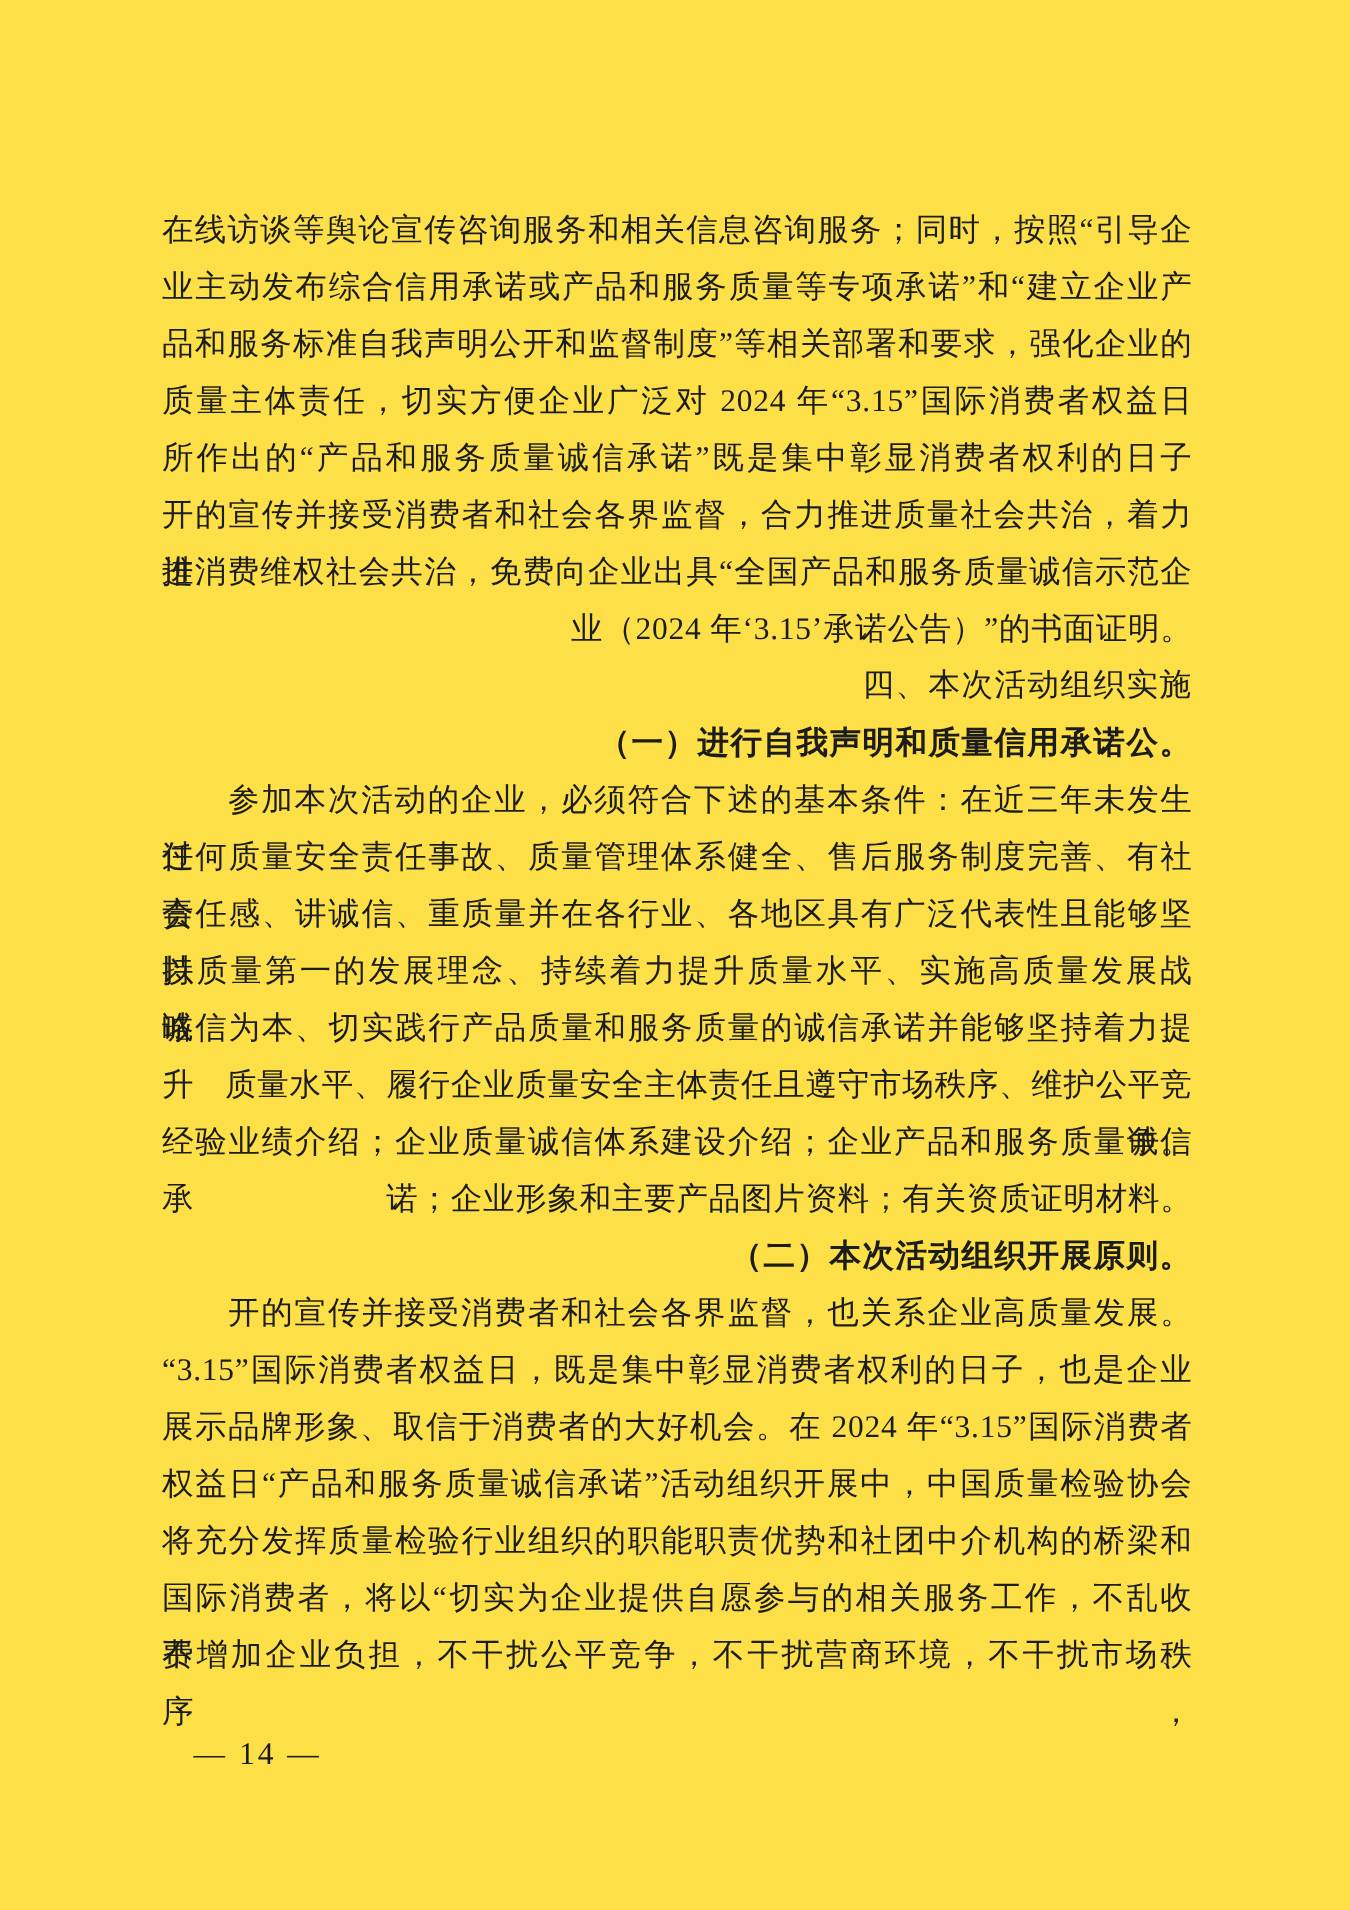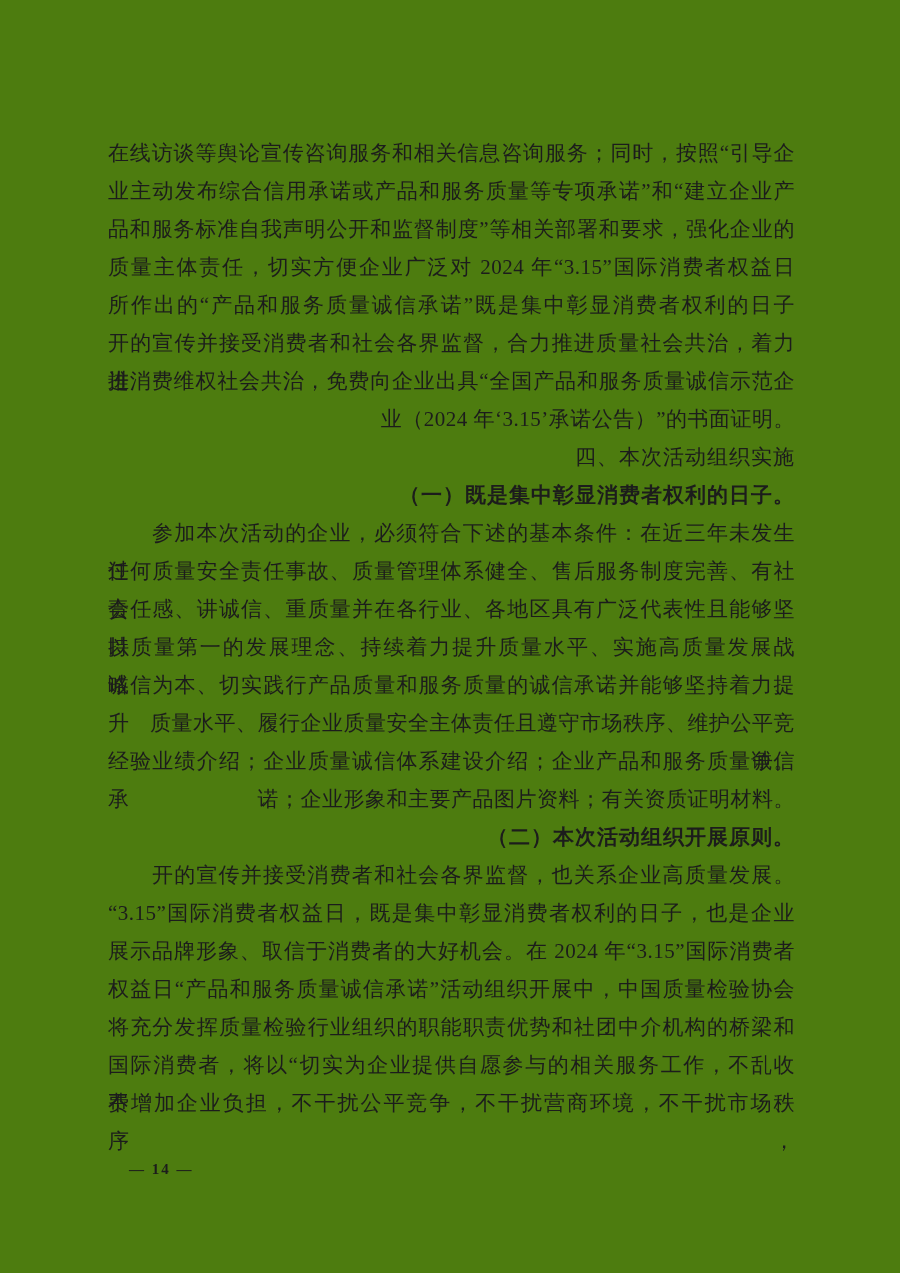--- a/index.html
+++ b/index.html
@@ -5,21 +5,21 @@
 <style>
   html, body {
     margin: 0;
     padding: 0;
     background: #ffffff;
   }
   .page {
     position: relative;
     width: 900px;
     height: 1273px;
-    background: #4d7c0f;
+    background: #fde047;
     color: #1c1c1c;
     font-family: "Liberation Serif", "DejaVu Serif", serif;
     overflow: hidden;
   }
   .content {
     position: absolute;
     left: 108px;
     top: 134px;
     width: 687px;
   }
@@ -47,23 +47,22 @@
   .line.h2 {
     font-weight: 700;
     letter-spacing: 1px;
   }
   .footer {
     position: absolute;
     left: 129px;
     top: 1150px;
     height: 38px;
     line-height: 38px;
-    font-size: 15px;
+    font-size: 21px;
     letter-spacing: 2px;
-    font-weight: bold;
   }
 </style>
 </head>
 <body>
 
 <div class="page">
   <div class="content">
 
     <div class="para">
       <div class="line fill">在线访谈等舆论宣传咨询服务和相关信息咨询服务；同时，按照“引导企</div>
@@ -74,21 +73,21 @@
       <div class="line fill">开的宣传并接受消费者和社会各界监督，合力推进质量社会共治，着力推</div>
       <div class="line fill">进消费维权社会共治，免费向企业出具“全国产品和服务质量诚信示范企</div>
       <div class="line">业（2024 年‘3.15’承诺公告）”的书面证明。</div>
     </div>
 
     <div class="para">
       <div class="line h1 indent">四、本次活动组织实施</div>
     </div>
 
     <div class="para">
-      <div class="line h2 indent">（一）既是集中彰显消费者权利的日子。</div>
+      <div class="line h2 indent">（一）进行自我声明和质量信用承诺公。</div>
     </div>
 
     <div class="para">
       <div class="line fill indent">参加本次活动的企业，必须符合下述的基本条件：在近三年未发生过</div>
       <div class="line fill">任何质量安全责任事故、质量管理体系健全、售后服务制度完善、有社会</div>
       <div class="line fill">责任感、讲诚信、重质量并在各行业、各地区具有广泛代表性且能够坚持</div>
       <div class="line fill">以质量第一的发展理念、持续着力提升质量水平、实施高质量发展战略、</div>
       <div class="line fill">诚信为本、切实践行产品质量和服务质量的诚信承诺并能够坚持着力提升</div>
       <div class="line">质量水平、履行企业质量安全主体责任且遵守市场秩序、维护公平竞争。</div>
     </div>

